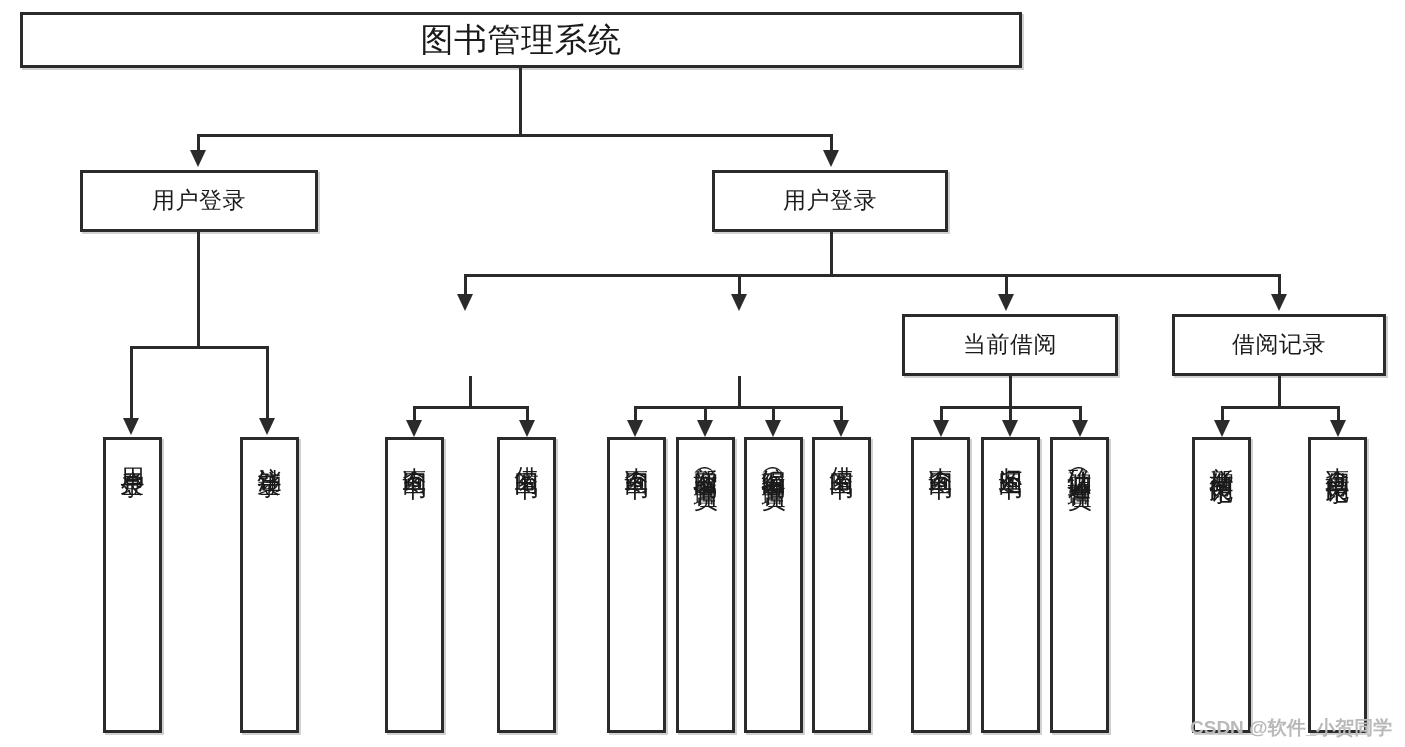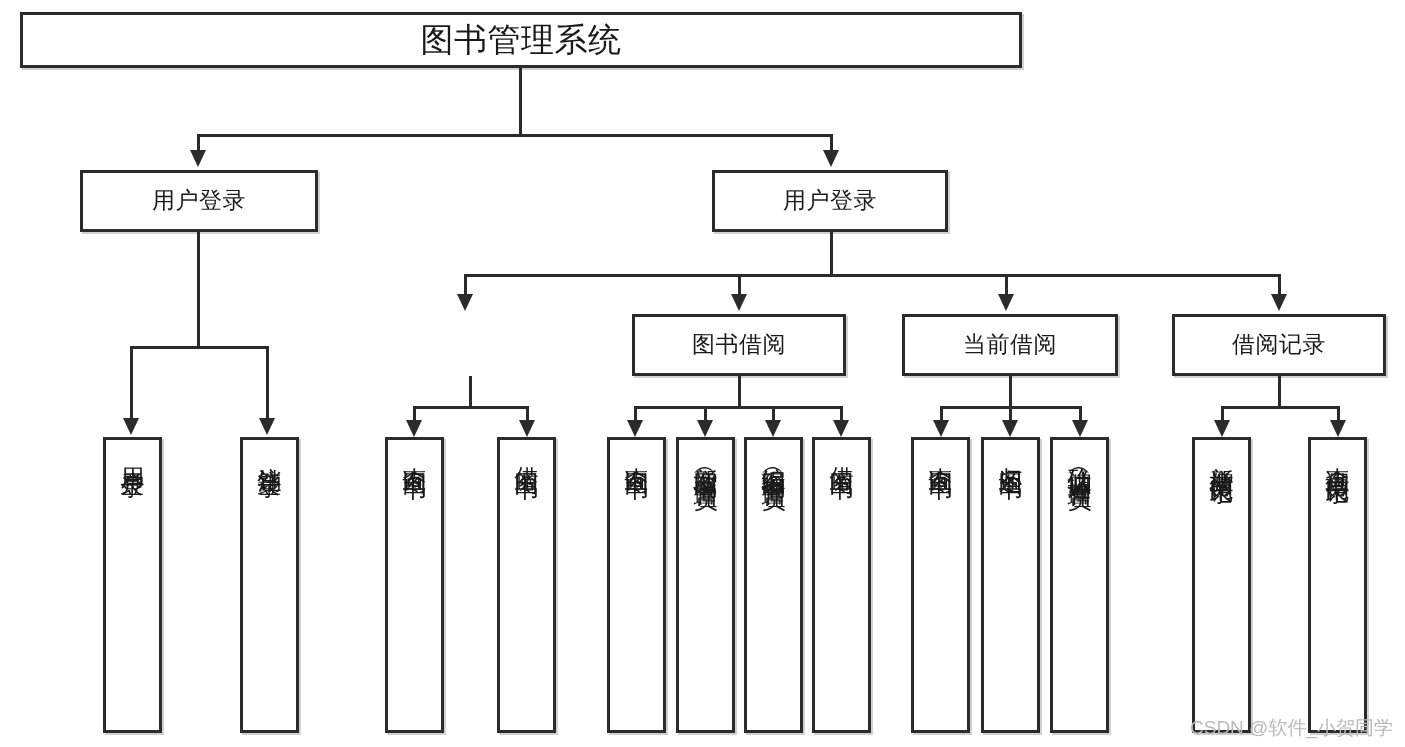--- a/index.html
+++ b/index.html
@@ -122,23 +122,20 @@
 
   <div class="vline" style="left:738px; top:274px; height:22px;"></div>
   <div class="arrow" style="left:731px; top:294px;"></div>
 
   <div class="vline" style="left:1005px; top:274px; height:22px;"></div>
   <div class="arrow" style="left:998px; top:294px;"></div>
 
   <div class="vline" style="left:1278px; top:274px; height:22px;"></div>
   <div class="arrow" style="left:1271px; top:294px;"></div>
 
-  <div class="node level3" style="left:632px; top:314px; width:214px; height:62px;">
-    <span class="label">图书借阅</span>
-  </div>
   <div class="node level3" style="left:1172px; top:314px; width:214px; height:62px;">
     <span class="label">借阅记录</span>
   </div>
   <div class="node level3" style="left:902px; top:314px; width:216px; height:62px;">
     <span class="label">当前借阅</span>
   </div>
 
   <div class="vline" style="left:469px; top:376px; height:32px;"></div>
   <div class="hline" style="left:413px; top:406px; width:116px;"></div>
   <div class="vline" style="left:413px; top:406px; height:16px;"></div>
@@ -210,15 +207,15 @@
     <span class="label">确认归还（管理员）</span>
   </div>
 
   <div class="node leaf" style="left:1192px; top:437px; width:59px; height:296px;">
     <span class="label">新增借阅记录</span>
   </div>
   <div class="node leaf" style="left:1308px; top:437px; width:59px; height:296px;">
     <span class="label">查询借阅记录</span>
   </div>
 
-  <div id="watermark" style="left:1190px; top:715px;">CSDN @软件_小贺同学</div>
+  <div id="watermark" style="left:1190px; top:715px;font-weight:bold;">CSDN @软件_小贺同学</div>
 
 </div>
 
 </body></html>

